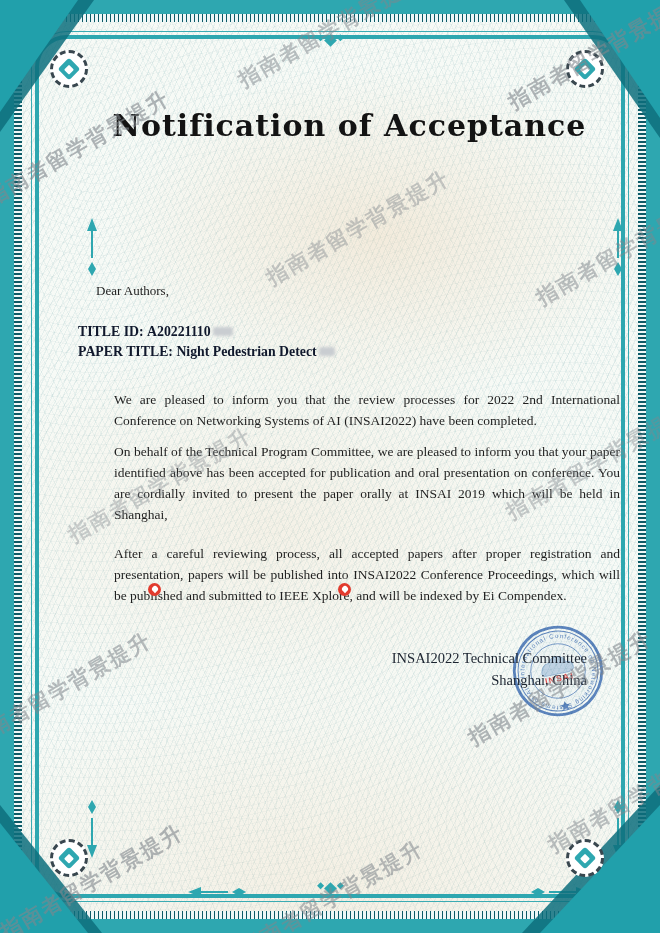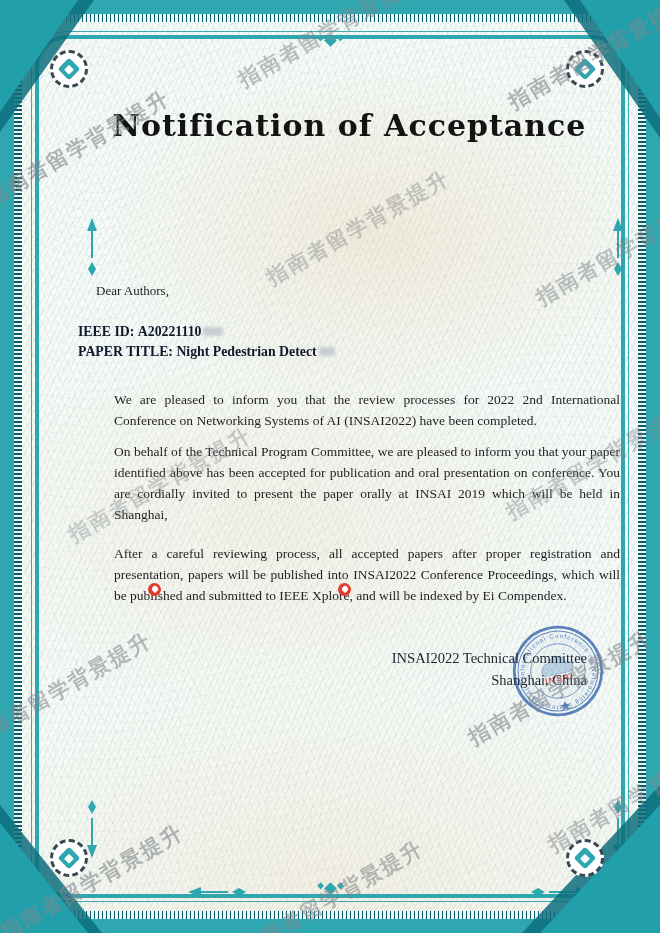--- a/index.html
+++ b/index.html
@@ -136,21 +136,21 @@
       <path d="M6 0 L11 13 L7 13 L7 40 L5 40 L5 13 L1 13 Z M6 44 L10 51 L6 58 L2 51 Z" fill="#2ea7b0"></path>
     </svg>
   <div class="cluster" style="left:326px;top:36px;"></div>
   <div class="cluster" style="left:326px;top:884px;"></div>
 
   <div class="title">Notification of Acceptance</div>
 
   <div class="salutation">Dear Authors,</div>
 
   <div class="idblock">
-    <div><span>IEEE ID:</span>&nbsp;<span>A20221110</span><span class="redact"></span></div>
+    <div><span>TITLE ID:</span>&nbsp;<span>A20221110</span><span class="redact"></span></div>
     <div><span>PAPER TITLE:</span>&nbsp;<span>Night Pedestrian Detect</span><span class="redact" style="width:16px;"></span></div>
   </div>
 
   <div class="para p1">We are pleased to inform you that the review processes for 2022 2nd International Conference on Networking Systems of AI (INSAI2022) have been completed.</div>
   <div class="para p2">On behalf of the Technical Program Committee, we are pleased to inform you that your paper identified above has been accepted for publication and oral presentation on conference. You are cordially invited to present the paper orally at INSAI 2019 which will be held in Shanghai,</div>
   <div class="para p3">After a careful reviewing process, all accepted papers after proper registration and presentation, papers will be published into INSAI2022 Conference Proceedings, which will be published and submitted to IEEE Xplore, and will be indexed by Ei Compendex.</div>
 
   <div>
       <div class="marker" style="left: 148px; top: 583px;">
         <span class="bub"></span>

